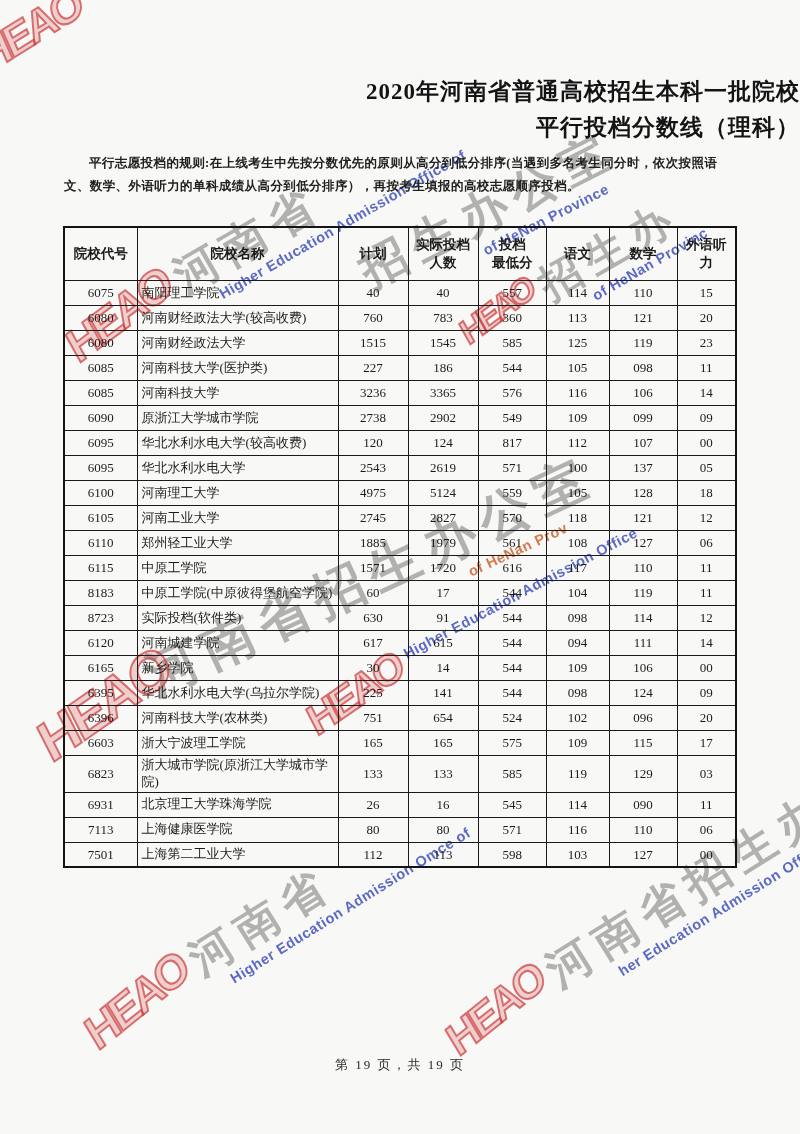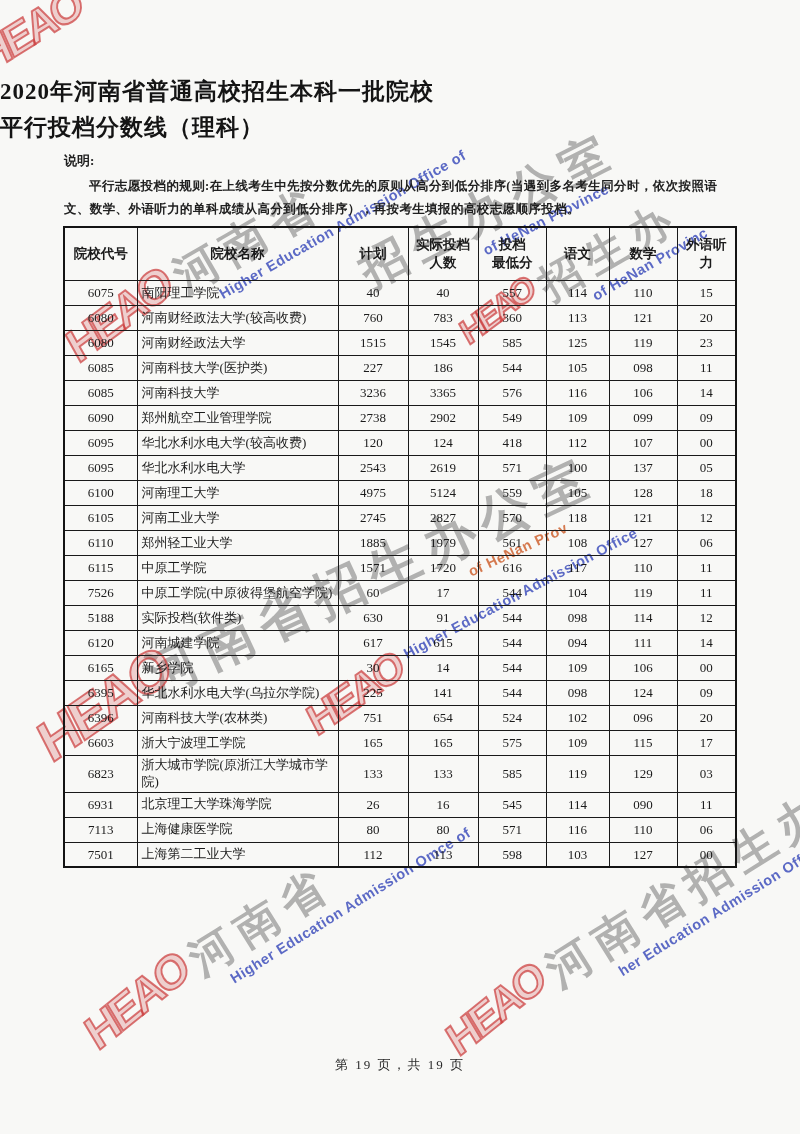--- a/index.html
+++ b/index.html
@@ -2,21 +2,21 @@
 <html><head>
 <meta charset="utf-8">
 <style>
   html,body { margin:0; padding:0; background:#e9e9e7; }
   .page {
     position:relative; width:800px; height:1134px; margin:0 auto;
     background:#f8f8f6; overflow:hidden; color:#1d1d1d;
     font-family:"Liberation Serif","DejaVu Serif",serif;
   }
   
-  .title-block { position:absolute; top:74px; left:0; width:100%; text-align:left; }
+  .title-block { position:absolute; top:74px; left:0; width:100%; text-align:right; }
   .title-line { font-size:23px; font-weight:bold; line-height:1.55; letter-spacing:1px; color:#141414; }
   
   .note { position:absolute; left:64px; right:58px; top:152px; font-size:12.5px; font-weight:600; color:#202020; }
   .note-label { display:block; margin-bottom:5px; font-size:13px; font-weight:bold; }
   .note-text { text-indent:2em; line-height:1.8; letter-spacing:0.4px; margin:0; }
   
   table.scores { position:absolute; left:63px; top:226px; width:674px;
     border-collapse:collapse; table-layout:fixed; border:2.2px solid #141414; }
   .scores th, .scores td { border:1.6px solid #1a1a1a; text-align:center;
     padding:1px 2px; font-size:13px; color:#1b1b1b; }
@@ -118,21 +118,20 @@
         </div>
       </div>
     </div>
 
   <div class="title-block">
     <div class="title-line">2020年河南省普通高校招生本科一批院校</div>
     <div class="title-line">平行投档分数线（理科）</div>
   </div>
 
   <div class="note">
-    <span class="note-label">说明:</span>
     <p class="note-text">平行志愿投档的规则:在上线考生中先按分数优先的原则从高分到低分排序(当遇到多名考生同分时，依次按照语文、数学、外语听力的单科成绩从高分到低分排序），再按考生填报的高校志愿顺序投档。</p>
   </div>
 
   <table class="scores">
     <colgroup>
       <col style="width:72px">
         <col style="width:198px">
         <col style="width:69px">
         <col style="width:69px">
       <col style="width:67px">
@@ -200,34 +199,34 @@
           <td class="name">河南科技大学</td>
           <td>3236</td>
           <td>3365</td>
           <td>576</td>
           <td>116</td>
           <td>106</td>
           <td>14</td>
         </tr>
         <tr>
           <td>6090</td>
-          <td class="name">郑州航空工业管理学院</td>
+          <td class="name">原浙江大学城市学院</td>
           <td>2738</td>
           <td>2902</td>
           <td>549</td>
           <td>109</td>
           <td>099</td>
           <td>09</td>
         </tr>
         <tr>
           <td>6095</td>
           <td class="name">华北水利水电大学(较高收费)</td>
           <td>120</td>
           <td>124</td>
-          <td>418</td>
+          <td>817</td>
           <td>112</td>
           <td>107</td>
           <td>00</td>
         </tr>
         <tr>
           <td>6095</td>
           <td class="name">华北水利水电大学</td>
           <td>2543</td>
           <td>2619</td>
           <td>571</td>
@@ -269,31 +268,31 @@
           <td>6115</td>
           <td class="name">中原工学院</td>
           <td>1571</td>
           <td>1720</td>
           <td>616</td>
           <td>117</td>
           <td>110</td>
           <td>11</td>
         </tr>
         <tr>
-          <td>7526</td>
+          <td>8183</td>
           <td class="name">中原工学院(中原彼得堡航空学院)</td>
           <td>60</td>
           <td>17</td>
           <td>544</td>
           <td>104</td>
           <td>119</td>
           <td>11</td>
         </tr>
         <tr>
-          <td>5188</td>
+          <td>8723</td>
           <td class="name">实际投档(软件类)</td>
           <td>630</td>
           <td>91</td>
           <td>544</td>
           <td>098</td>
           <td>114</td>
           <td>12</td>
         </tr>
         <tr>
           <td>6120</td>

